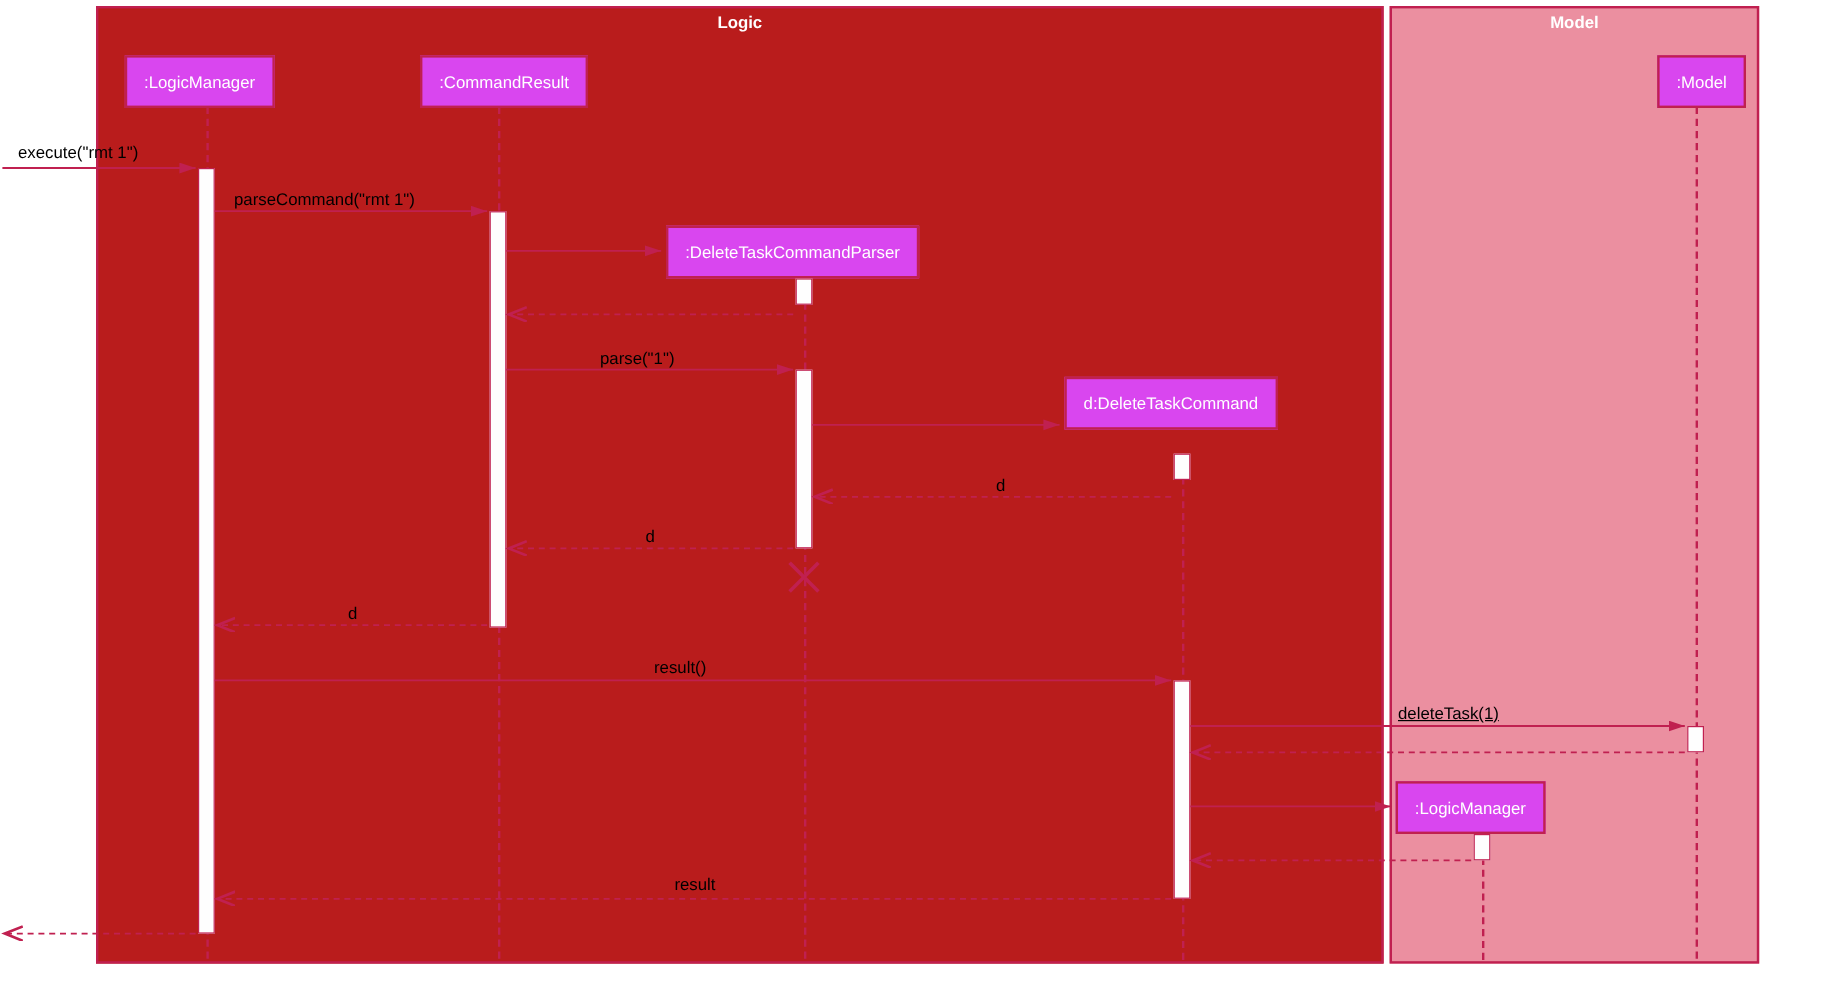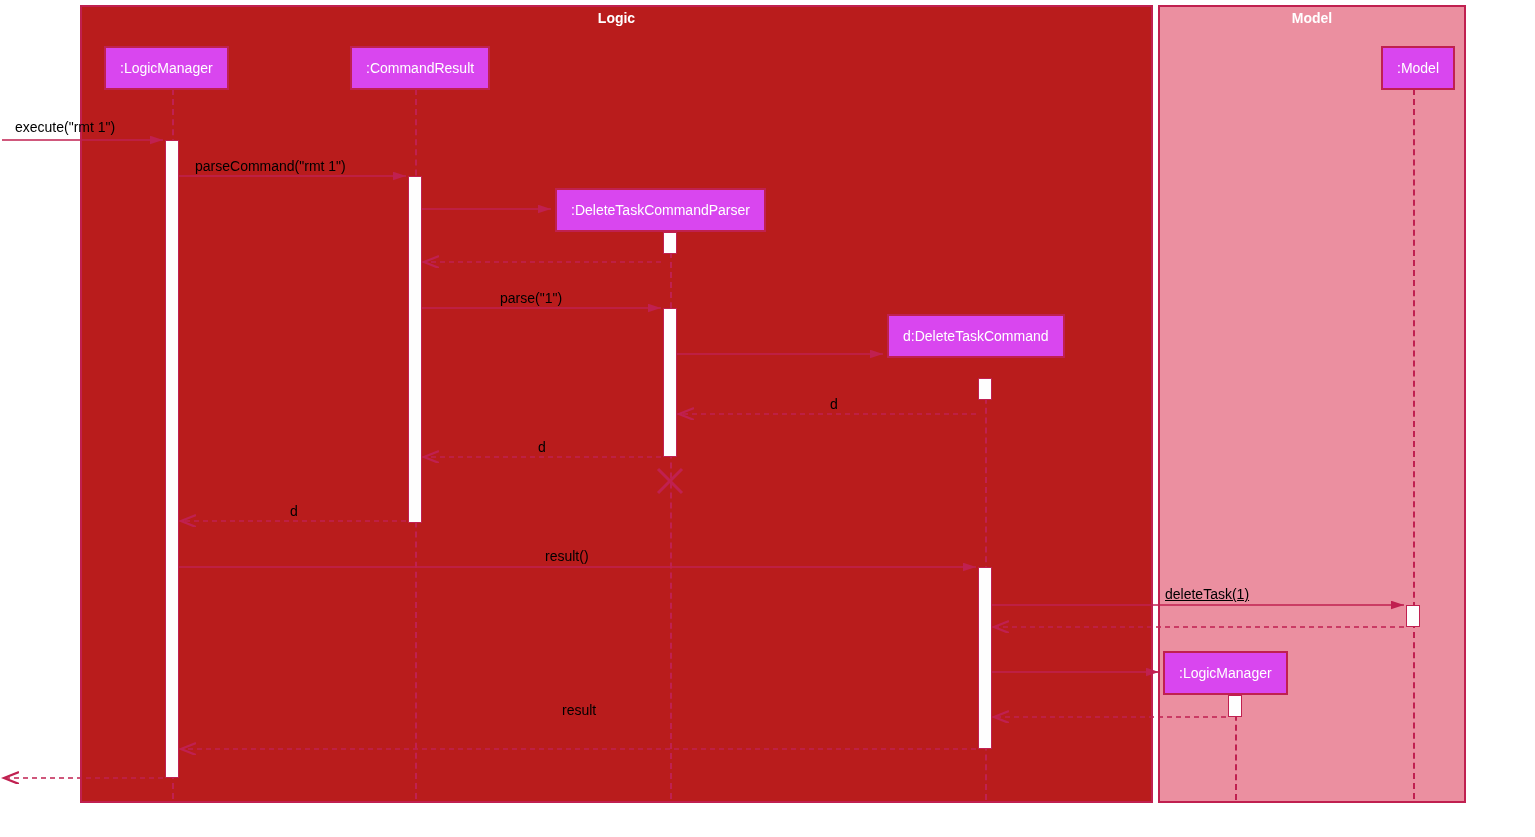--- a/index.html
+++ b/index.html
@@ -101,21 +101,21 @@
 <div class="activation" style="left:1235px; top:695px; height:22px;"></div>
 
 <div class="msglabel" style="left:15px; top:119px;">execute("rmt 1")</div>
 <div class="msglabel" style="left:195px; top:158px;">parseCommand("rmt 1")</div>
 <div class="msglabel" style="left:500px; top:290px;">parse("1")</div>
 <div class="msglabel" style="left:830px; top:396px;">d</div>
 <div class="msglabel" style="left:538px; top:439px;">d</div>
 <div class="msglabel" style="left:290px; top:503px;">d</div>
 <div class="msglabel" style="left:545px; top:548px;">result()</div>
 <div class="msglabel" style="left:1165px; top:586px;text-decoration:underline;">deleteTask(1)</div>
-<div class="msglabel" style="left:562px; top:702px;">result</div>
+<div class="msglabel" style="left:562px; top:729px;">result</div>
 
 <svg class="overlay">
   <defs>
     <marker id="arrow" markerWidth="10" markerHeight="10" refX="9" refY="3" orient="auto" markerUnits="strokeWidth">
       <path d="M0,0 L9,3 L0,6 z" class="arrowhead"></path>
     </marker>
     <marker id="openarrow" markerWidth="12" markerHeight="12" refX="10" refY="4" orient="auto" markerUnits="strokeWidth">
       <path d="M0,0 L10,4 L0,8" class="solid" style="fill:none"></path>
     </marker>
   </defs>

